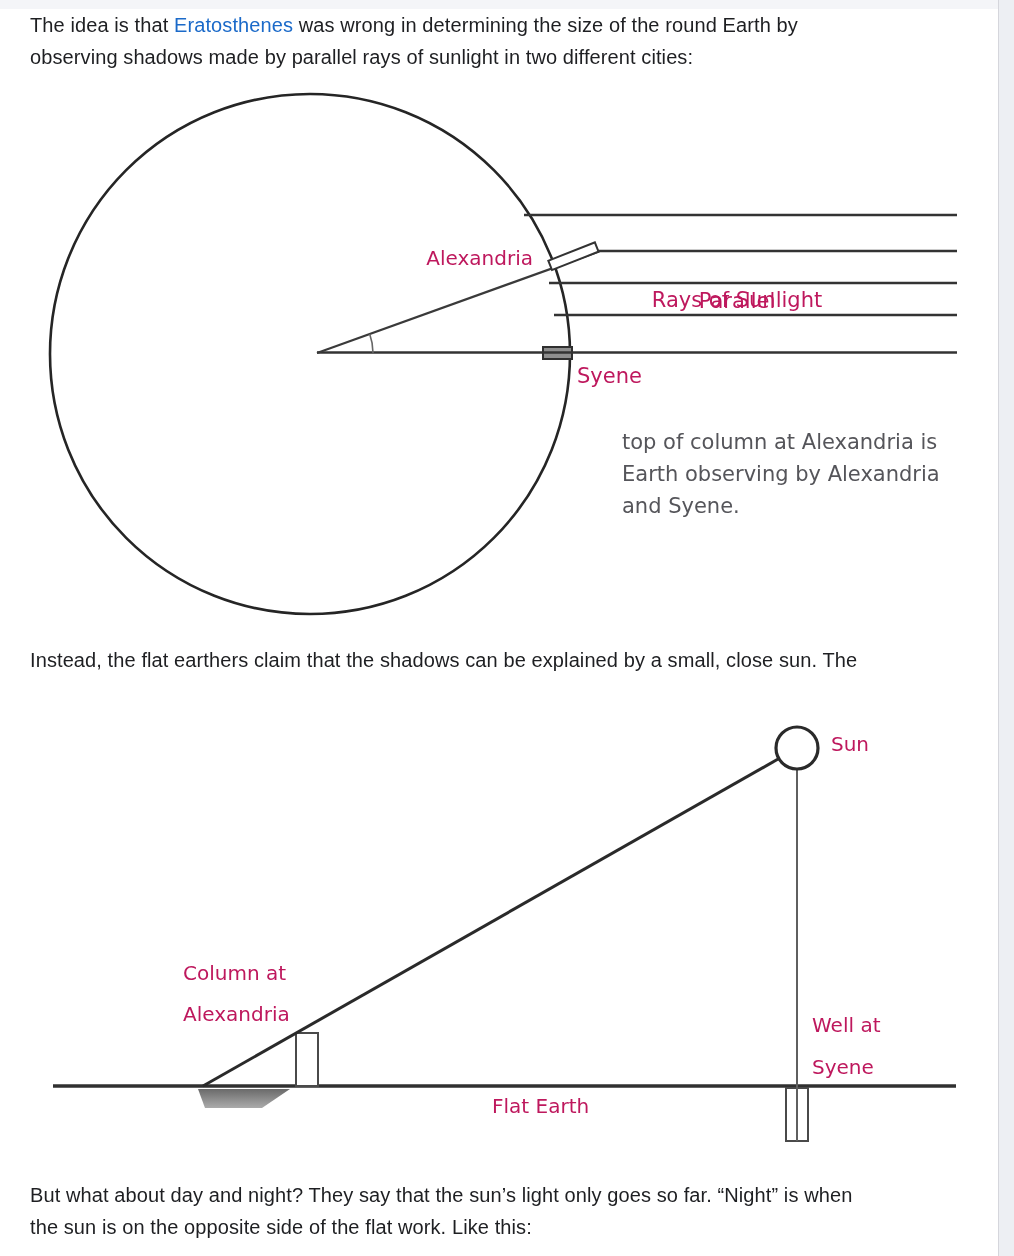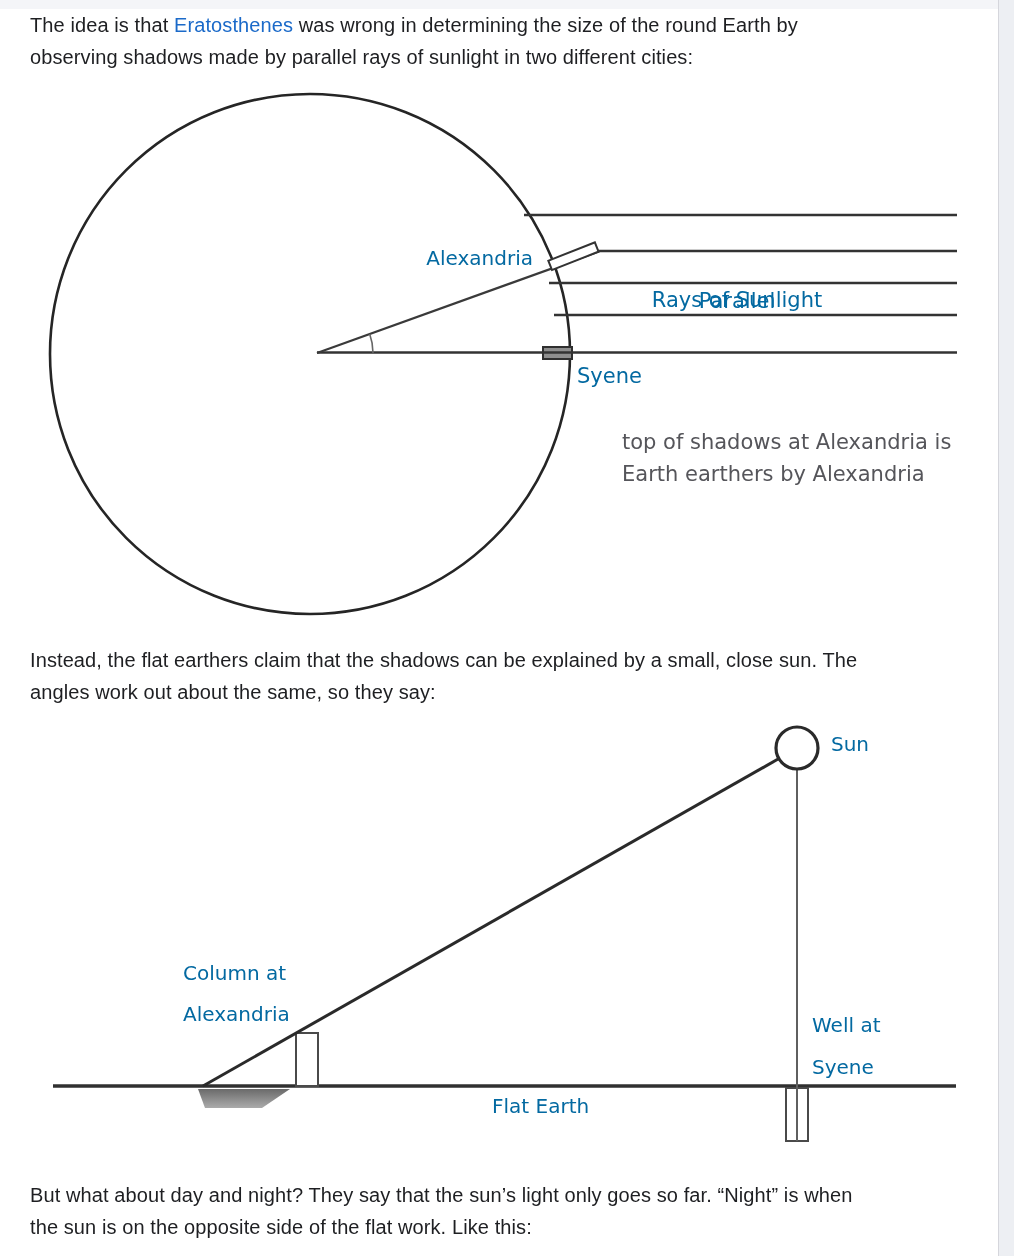--- a/index.html
+++ b/index.html
@@ -11,21 +11,21 @@
   .top-strip { position:absolute; left:0; top:0; width:1014px; height:9px; background:#f4f5f8; }
   .right-strip { position:absolute; left:998px; top:0; width:16px; height:1256px;
                  background:#edeff3; border-left:1px solid #d5d6dc; box-sizing:border-box; }
   .para {
     position:absolute; left:30px; width:955px;
     font-size:20px; line-height:31.5px; color:#1e1f22; letter-spacing:0.1px;
   }
   .para .ln { display:block; }
   .link { color:#1b6ac9; text-decoration:none; cursor:pointer; }
   .hand {
-    position:absolute; color:#0369a1;
+    position:absolute; color:#be185d;
     font-family:"DejaVu Sans", sans-serif;
     white-space:nowrap;
   }
   .hand-sm { font-size:21px; }
   .hand-lg { font-size:20px; }
   .caption { line-height:31.8px; color:#55555a; }
   .caption div { white-space:nowrap; }
   .alex-label { text-align:right; }
   .ctr { text-align:center; }
   svg { position:absolute; left:0; }
@@ -67,27 +67,27 @@
 
     <rect x="552" y="175" width="50" height="10" transform="rotate(-21.5 552 185)" fill="#ffffff" stroke="#333" stroke-width="2"></rect>
   </svg>
 
   <div class="hand hand-sm alex-label" style="left:418px; top:246px; width:115px; font-size:20px;">Alexandria</div>
   <div class="hand hand-sm" style="left:577px; top:364px;">Syene</div>
   <div class="hand hand-sm ctr" style="left:660px; top:256px; width:154px;margin-top:33px;">Parallel</div>
   <div class="hand hand-sm ctr" style="left:640px; top:288px; width:194px;">Rays of Sunlight</div>
 
   <div class="hand hand-sm caption" style="left:622px; top:427px;">
-    <div>top of shadows at Alexandria is</div>
-    <div>Earth earthers by Alexandria</div>
+    <div>top of column at Alexandria is</div>
+    <div>Earth observing by Alexandria</div>
+    <div>and Syene.</div>
   </div>
 
   <p class="para" style="top:645px; margin:0;">
     <span class="ln">Instead, the flat earthers claim that the shadows can be explained by a small, close sun. The</span>
-    <span class="ln">angles work out about the same, so they say:</span>
   </p>
 
   <svg class="diagram-svg" style="top:713px;" width="1014" height="445" viewBox="0 0 1014 445">
     <defs>
       <linearGradient id="shadowGrad" x1="0" y1="0" x2="0" y2="1">
         <stop offset="0" stop-color="#6a6a6a"></stop>
         <stop offset="1" stop-color="#ababab"></stop>
       </linearGradient>
     </defs>
 

